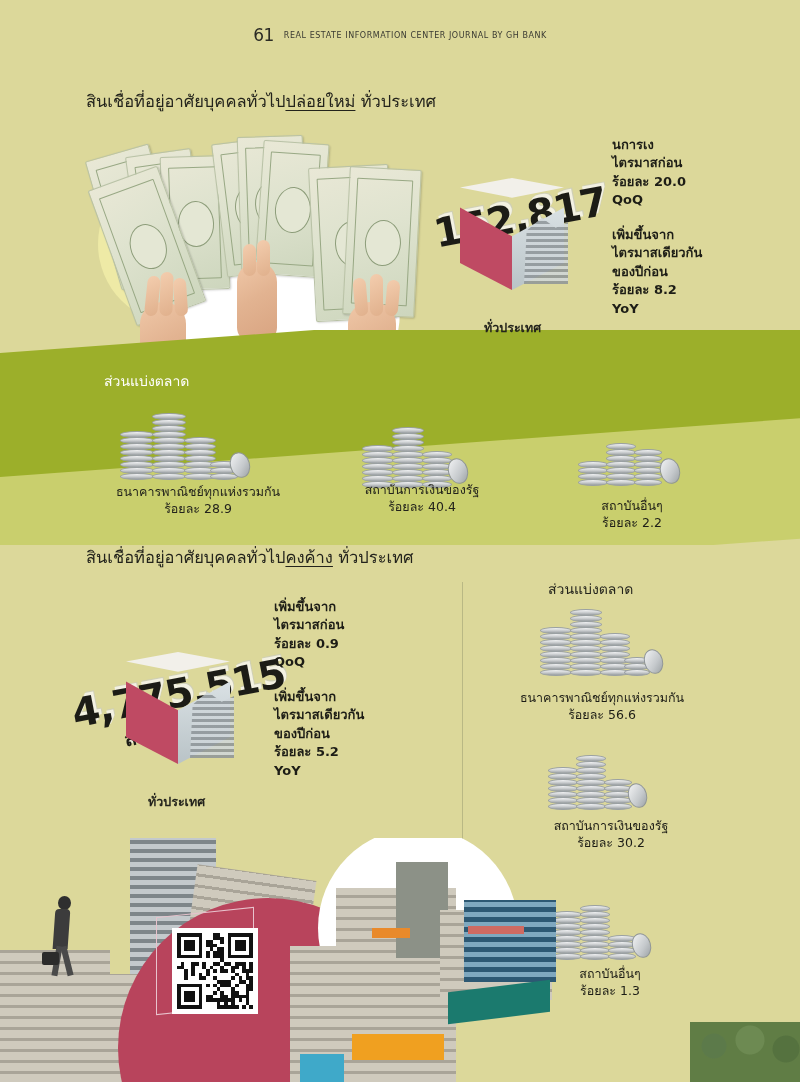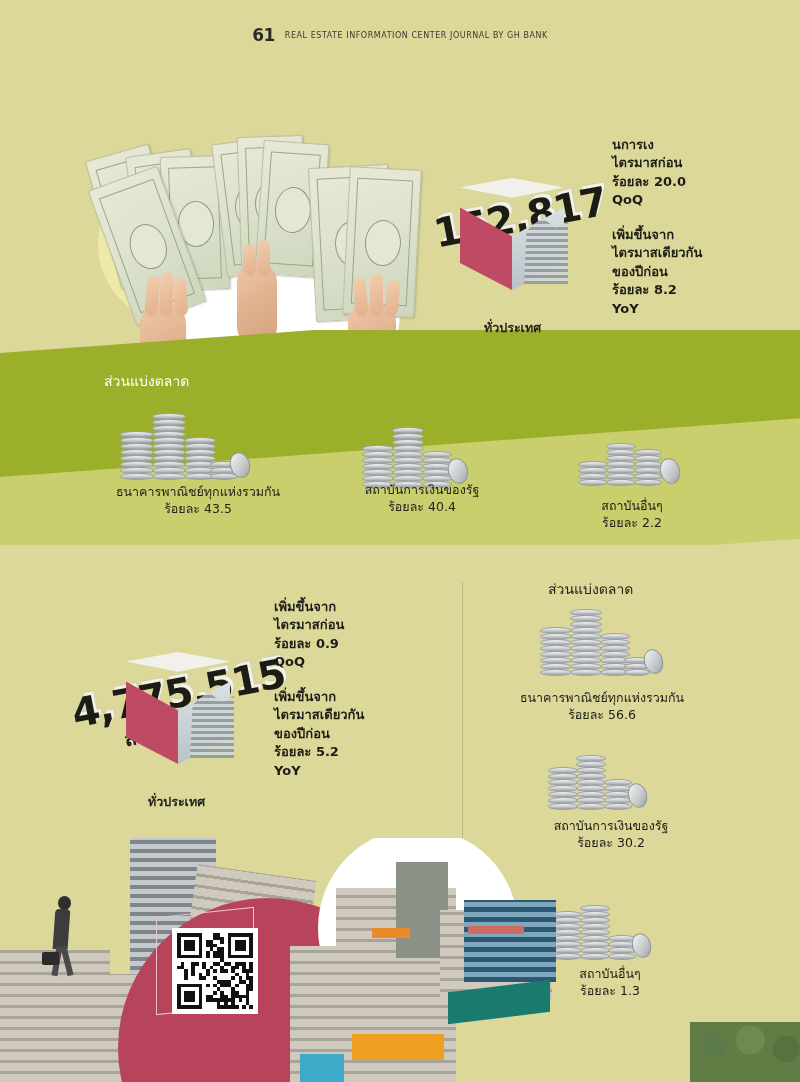--- a/index.html
+++ b/index.html
@@ -9,21 +9,21 @@
     background:#dcd89a;
     font-family:"DejaVu Sans","Liberation Sans",sans-serif;
     overflow:hidden;position:relative;
   }
   .page{position:absolute;inset:0;width:800px;height:1082px;overflow:hidden;background:#dcd89a;}
 
   
   .masthead{position:absolute;top:24px;left:0;width:800px;height:22px;
     display:flex;align-items:center;justify-content:center;gap:10px;}
   .mast-th{font-size:8.5px;color:#3a3a32;letter-spacing:.1px;}
-  .mast-page{font-size:17px;font-weight:bold;color:#2b2b24;letter-spacing:-.5px;}
+  .mast-page{font-size:17px;font-weight:normal;color:#2b2b24;letter-spacing:-.5px;}
   .mast-en{font-size:8px;color:#3a3a32;letter-spacing:.55px;}
 
   
   .sec-title{position:absolute;font-size:16.5px;color:#23231c;white-space:nowrap;}
   .sec-title .ul{text-decoration:underline;text-underline-offset:3px;}
   #title1{left:86px;top:88px;}
   #title2{left:86px;top:544px;}
 
   
   .band-wrap{position:absolute;left:0;top:330px;width:800px;height:215px;overflow:hidden;}
@@ -130,20 +130,23 @@
 </head>
 <body>
 
 <div class="page">
 
   <div class="masthead">
     <span class="mast-page">61</span>
     <span class="mast-en">REAL ESTATE INFORMATION CENTER JOURNAL BY GH BANK</span>
   </div>
 
+  <div class="sec-title" id="title1">
+    <span>สินเชื่อที่อยู่อาศัยบุคคลทั่วไป</span><span class="ul">ปล่อยใหม่</span> <span>ทั่วประเทศ</span>
+  </div>
 
   <div class="circle-yellow"></div>
   <div class="circle-white"></div>
 
   <div class="hand" style="left:96px;top:150px;">
     <div class="bill" style="left:6px;top:0;transform:rotate(-16deg);"></div>
     <div class="bill" style="left:38px;top:2px;transform:rotate(-8deg);"></div>
     <div class="bill" style="left:66px;top:6px;transform:rotate(-2deg);"></div>
     <div class="bill" style="left:14px;top:24px;transform:rotate(-20deg);width:72px;height:142px;"></div>
     <div class="palm" style="left:44px;top:152px;"></div>
@@ -243,21 +246,21 @@
     </div>
     <div class="stack" style="left:92px;width:28px;height:20px;">
       <div class="coin" style="bottom:0"></div>
         <div class="coin" style="bottom:6px"></div>
         <div class="coin" style="bottom:12px"></div>
     </div>
     <div class="coin-lean" style="left:112px;bottom:2px;width:18px;height:24px;"></div>
   </div>
   <div class="share-label on-band" style="left:108px;top:484px;width:180px;">
     <div>ธนาคารพาณิชย์ทุกแห่งรวมกัน</div>
-    <div>ร้อยละ 43.5</div>
+    <div>ร้อยละ 28.9</div>
   </div>
 
   <div class="coins" style="left:362px;top:418px;width:120px;height:70px;">
     <div class="stack" style="left:0;width:32px;height:44px;">
       <div class="coin" style="bottom:0"></div>
         <div class="coin" style="bottom:6px"></div>
         <div class="coin" style="bottom:12px"></div>
       <div class="coin" style="bottom:18px"></div>
         <div class="coin" style="bottom:24px"></div>
         <div class="coin" style="bottom:30px"></div>
@@ -314,20 +317,23 @@
         <div class="coin" style="bottom:24px"></div>
         <div class="coin" style="bottom:30px"></div>
     </div>
     <div class="coin-lean" style="left:82px;bottom:2px;width:18px;height:24px;"></div>
   </div>
   <div class="share-label" style="left:572px;top:498px;width:120px;">
     <div>สถาบันอื่นๆ</div>
     <div>ร้อยละ 2.2</div>
   </div>
 
+  <div class="sec-title" id="title2">
+    <span>สินเชื่อที่อยู่อาศัยบุคคลทั่วไป</span><span class="ul">คงค้าง</span> <span>ทั่วประเทศ</span>
+  </div>
 
   <div class="bignum" style="left:82px;top:690px;">
     <div class="val">4,775,515</div>
     <div class="unit">ล้านบาท</div>
   </div>
   <div class="cube" style="left:118px;top:652px;">
     <div class="top"></div>
       <div class="left"></div>
       <div class="right"></div>
       <div class="bld"></div>

